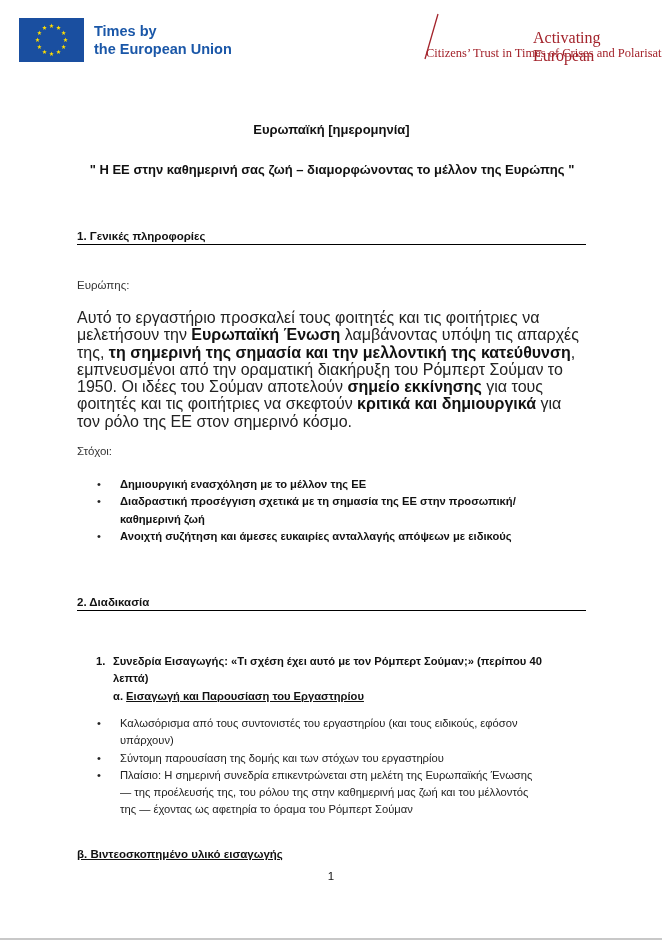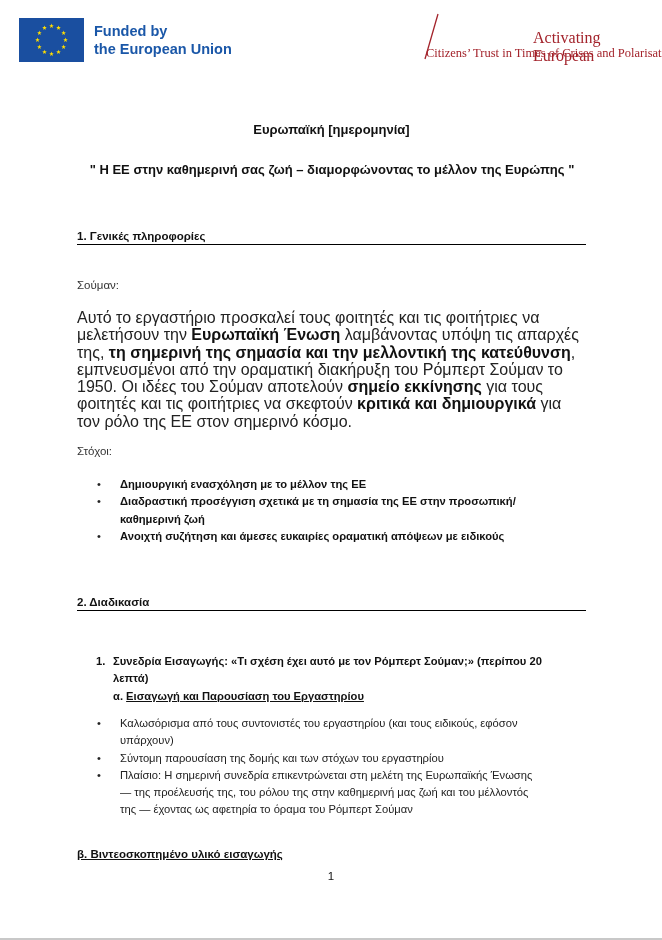--- a/index.html
+++ b/index.html
@@ -206,67 +206,67 @@
           <polygon points="39.50,31.72 40.09,33.32 41.78,33.38 40.45,34.43 40.91,36.07 39.50,35.12 38.09,36.07 38.55,34.43 37.22,33.38 38.91,33.32" fill="#ffdd00"></polygon>
           <polygon points="32.50,33.60 33.09,35.19 34.78,35.26 33.45,36.31 33.91,37.94 32.50,37.00 31.09,37.94 31.55,36.31 30.22,35.26 31.91,35.19" fill="#ffdd00"></polygon>
           <polygon points="25.50,31.72 26.09,33.32 27.78,33.38 26.45,34.43 26.91,36.07 25.50,35.12 24.09,36.07 24.55,34.43 23.22,33.38 24.91,33.32" fill="#ffdd00"></polygon>
           <polygon points="20.38,26.60 20.96,28.19 22.66,28.26 21.33,29.31 21.79,30.94 20.38,30.00 18.96,30.94 19.42,29.31 18.09,28.26 19.79,28.19" fill="#ffdd00"></polygon>
           <polygon points="18.50,19.60 19.09,21.19 20.78,21.26 19.45,22.31 19.91,23.94 18.50,23.00 17.09,23.94 17.55,22.31 16.22,21.26 17.91,21.19" fill="#ffdd00"></polygon>
           <polygon points="20.38,12.60 20.96,14.19 22.66,14.26 21.33,15.31 21.79,16.94 20.38,16.00 18.96,16.94 19.42,15.31 18.09,14.26 19.79,14.19" fill="#ffdd00"></polygon>
           <polygon points="25.50,7.48 26.09,9.07 27.78,9.13 26.45,10.18 26.91,11.82 25.50,10.88 24.09,11.82 24.55,10.18 23.22,9.13 24.91,9.07" fill="#ffdd00"></polygon>
         </svg>
     </div>
     <div class="eu-text">
-      <div>Funded by</div>
+      <div>Times by</div>
       <div>the European Union</div>
     </div>
   </div>
 
   <div class="acteu-logo">
     <svg class="acteu-slash" width="20" height="50" viewBox="0 0 20 50">
       <line x1="16" y1="2" x2="3" y2="47" stroke="#a3232b" stroke-width="1.3"></line>
     </svg>
     <div class="acteu-tag1">Activating European</div>
     <div class="acteu-tag2">Citizens’ Trust in Times of Crises and Polarisation</div>
   </div>
 
   <div class="content">
 
     <div class="doc-title">Ευρωπαϊκή [ημερομηνία]</div>
     <div class="doc-subtitle">" Η ΕΕ στην καθημερινή σας ζωή – διαμορφώνοντας το μέλλον της Ευρώπης "</div>
 
     <div class="section-heading" style="top:230px;">1. Γενικές πληροφορίες</div>
 
-    <div class="label" style="top:279px;">Σούμαν:</div>
+    <div class="label" style="top:279px;">Ευρώπης:</div>
 
     <div class="para" style="top:309px;" id="context-para"><span>Αυτό το εργαστήριο προσκαλεί τους φοιτητές και τις φοιτήτριες να μελετήσουν την </span><b>Ευρωπαϊκή Ένωση</b><span> λαμβάνοντας υπόψη τις απαρχές της, </span><b>τη σημερινή της σημασία και την μελλοντική της κατεύθυνση</b><span>, εμπνευσμένοι από την οραματική διακήρυξη του Ρόμπερτ Σούμαν το 1950. Οι ιδέες του Σούμαν αποτελούν </span><b>σημείο εκκίνησης</b><span> για τους φοιτητές και τις φοιτήτριες να σκεφτούν </span><b>κριτικά και δημιουργικά</b><span> για τον ρόλο της ΕΕ στον σημερινό κόσμο.</span></div>
 
     <div class="label" style="top:445px;">Στόχοι:</div>
 
     <ul class="bullets bold" style="top:476px; left:19px; width:470px;">
       <li>
         <span class="dot">•</span>
         <span class="txt">Δημιουργική ενασχόληση με το μέλλον της ΕΕ</span>
       </li>
       <li>
         <span class="dot">•</span>
         <span class="txt">Διαδραστική προσέγγιση σχετικά με τη σημασία της ΕΕ στην προσωπική/καθημερινή ζωή</span>
       </li>
       <li>
         <span class="dot">•</span>
-        <span class="txt">Ανοιχτή συζήτηση και άμεσες ευκαιρίες οραματική απόψεων με ειδικούς</span>
+        <span class="txt">Ανοιχτή συζήτηση και άμεσες ευκαιρίες ανταλλαγής απόψεων με ειδικούς</span>
       </li>
     </ul>
 
     <div class="section-heading" style="top:596px;">2. Διαδικασία</div>
 
     <div class="numbered" style="top:653px;">
       <span class="num">1.</span>
       <div class="body">
-        <div>Συνεδρία Εισαγωγής: «Τι σχέση έχει αυτό με τον Ρόμπερτ Σούμαν;» (περίπου 20 λεπτά)</div>
+        <div>Συνεδρία Εισαγωγής: «Τι σχέση έχει αυτό με τον Ρόμπερτ Σούμαν;» (περίπου 40 λεπτά)</div>
         <div>
           <span>α.</span>
           <span class="u">Εισαγωγή και Παρουσίαση του Εργαστηρίου</span>
         </div>
       </div>
     </div>
 
     <ul class="bullets" style="top:715px; left:19px; width:450px;">
       <li>
         <span class="dot">•</span>

